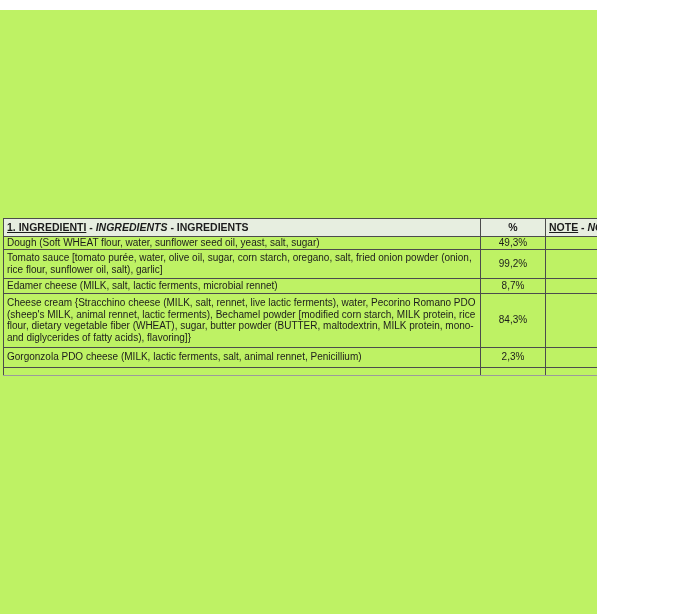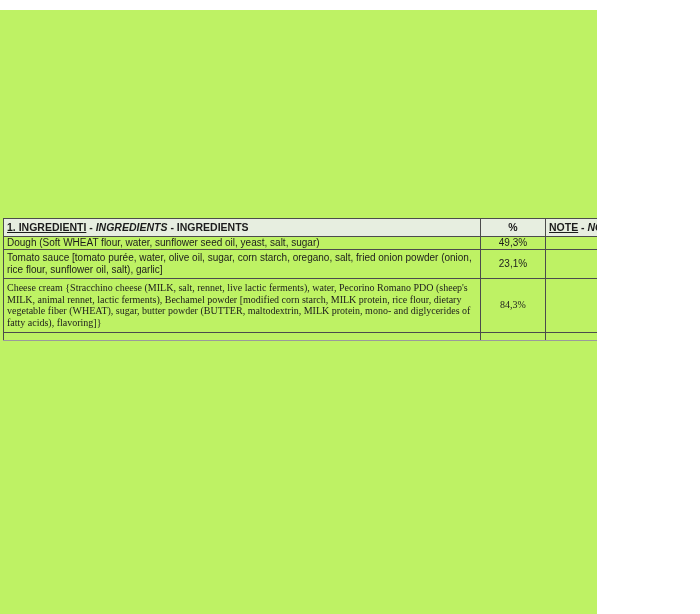--- a/index.html
+++ b/index.html
@@ -41,21 +41,21 @@
   th.note-h { text-align: left; }
   .u  { text-decoration: underline; }
   .it { font-style: italic; }
   td.ing  { text-align: left; vertical-align: middle; }
   td.pct  { text-align: center; vertical-align: middle; }
   td.note { vertical-align: middle; }
   tr.h-r0 { height: 12px; }
   tr.h-r1 { height: 29px; }
   tr.h-r2 { height: 20px; }
   tr.h-r3 { height: 15px; }
-  tr.h-r4 { height: 54px; font-family: Liberation Serif, serif; }
+  tr.h-r4 { height: 54px; }
   tr.h-r5 { height: 24px; }
   tr.h-r6 { height: 20px; }
   tr.h-empty { height: 8px; }
   tr.h-empty td { border-bottom-color: var(--border-light); line-height: 0; font-size: 0; }
 </style>
 </head>
 <body>
 
 <div class="canvas">
   <table class="doc-table">
@@ -74,26 +74,36 @@
         <span class="u">NOTE</span><span> - </span><span class="it">NOTES</span><span> - </span><span>NOTES</span>
       </th>
     </tr>
     <tr class="h-r0">
       <td class="ing">Dough (Soft WHEAT flour, water, sunflower seed oil, yeast, salt, sugar)</td>
       <td class="pct">49,3%</td>
       <td class="note"></td>
     </tr>
     <tr class="h-r1">
       <td class="ing">Tomato sauce [tomato purée, water, olive oil, sugar, corn starch, oregano, salt, fried onion powder (onion, rice flour, sunflower oil, salt), garlic]</td>
-      <td class="pct">23,1%</td>
+      <td class="pct">99,2%</td>
+      <td class="note"></td>
+    </tr>
+    <tr class="h-r3">
+      <td class="ing">Edamer cheese (MILK, salt, lactic ferments, microbial rennet)</td>
+      <td class="pct">8,7%</td>
       <td class="note"></td>
     </tr>
     <tr class="h-r4">
       <td class="ing">Cheese cream {Stracchino cheese (MILK, salt, rennet, live lactic ferments), water, Pecorino Romano PDO (sheep's MILK, animal rennet, lactic ferments), Bechamel powder [modified corn starch, MILK protein, rice flour, dietary vegetable fiber (WHEAT), sugar, butter powder (BUTTER, maltodextrin, MILK protein, mono- and diglycerides of fatty acids), flavoring]}</td>
       <td class="pct">84,3%</td>
+      <td class="note"></td>
+    </tr>
+    <tr class="h-r6">
+      <td class="ing">Gorgonzola PDO cheese (MILK, lactic ferments, salt, animal rennet, Penicillium)</td>
+      <td class="pct">2,3%</td>
       <td class="note"></td>
     </tr>
     <tr class="h-empty">
       <td class="ing"></td>
       <td class="pct"></td>
       <td class="note"></td>
     </tr>
   </tbody>
     </table>
 </div>

